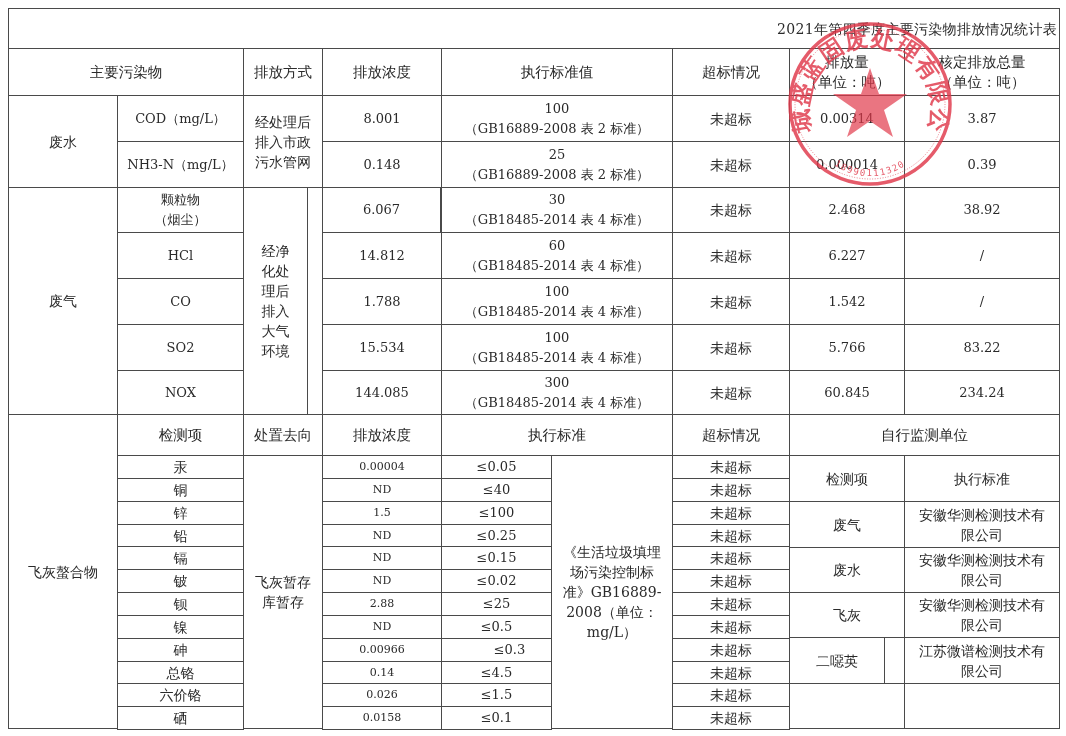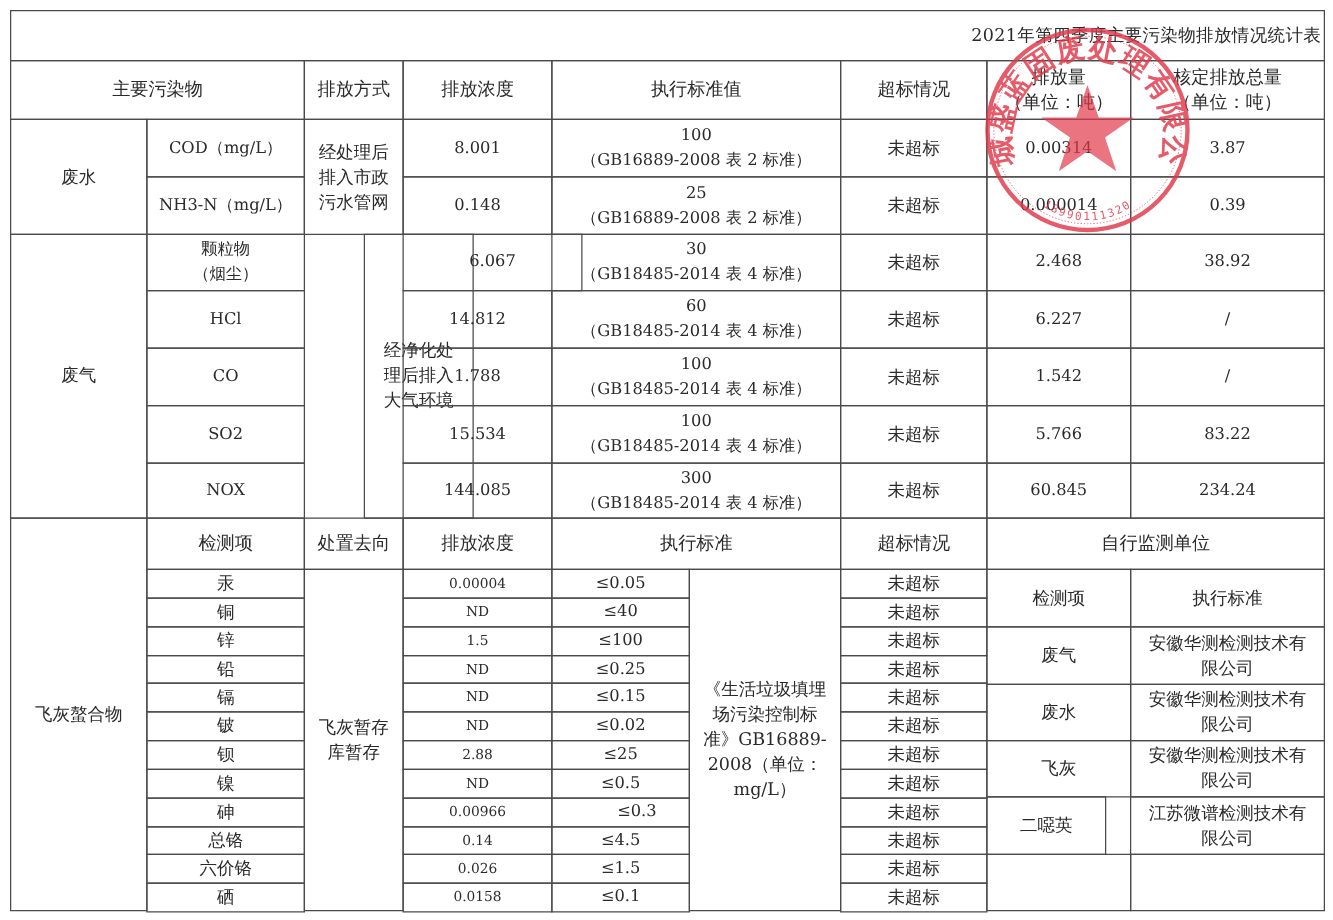--- a/index.html
+++ b/index.html
@@ -93,29 +93,29 @@
   <div class="c mono" style="left:789px;top:141px;width:116px;height:47px;">
       <span>0.000014</span>
     </div>
   <div class="c mono" style="left:904px;top:141px;width:156px;height:47px;text-align:right;">
       <span>0.39</span>
     </div>
 
   <div class="c" style="left:8px;top:187px;width:110px;height:228px;">
       <span>废气</span>
     </div>
-  <div class="c" style="left:243px;top:187px;width:88px;height:228px;padding:0 12px;margin-left:48px;">
+  <div class="c" style="left:243px;top:187px;width:65px;height:228px;padding:0 12px;">
       <span style="width:66px;">经净化处理后排入大气环境</span>
     </div>
 
   <div class="c mono stack" style="left:117px;top:187px;width:127px;height:46px;">
       <span>颗粒物</span>
       <span>（烟尘）</span>
     </div>
-  <div class="c mono" style="left:322px;top:187px;width:144px;height:46px;">
+  <div class="c mono" style="left:322px;top:187px;width:119px;height:46px;">
       <span>6.067</span>
     </div>
   <div class="c mono stack" style="left:441px;top:187px;width:232px;height:46px;">
       <span>30</span>
       <span>（GB18485-2014 表 4 标准）</span>
     </div>
   <div class="c" style="left:672px;top:187px;width:118px;height:46px;">
       <span>未超标</span>
     </div>
   <div class="c mono" style="left:789px;top:187px;width:116px;height:46px;">

